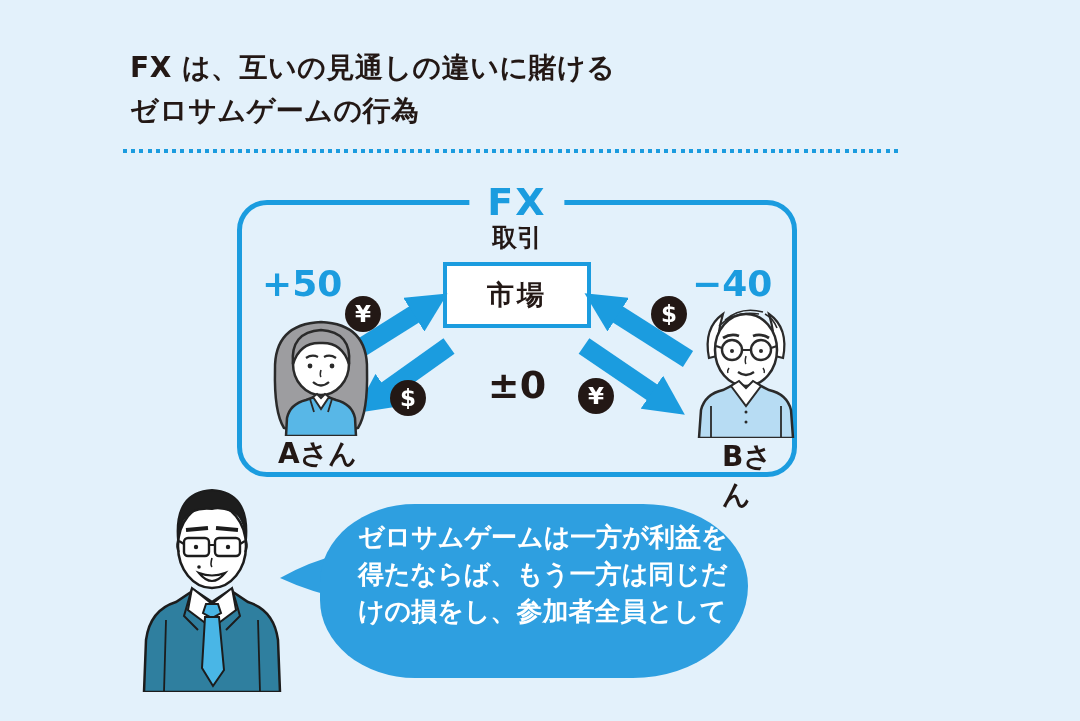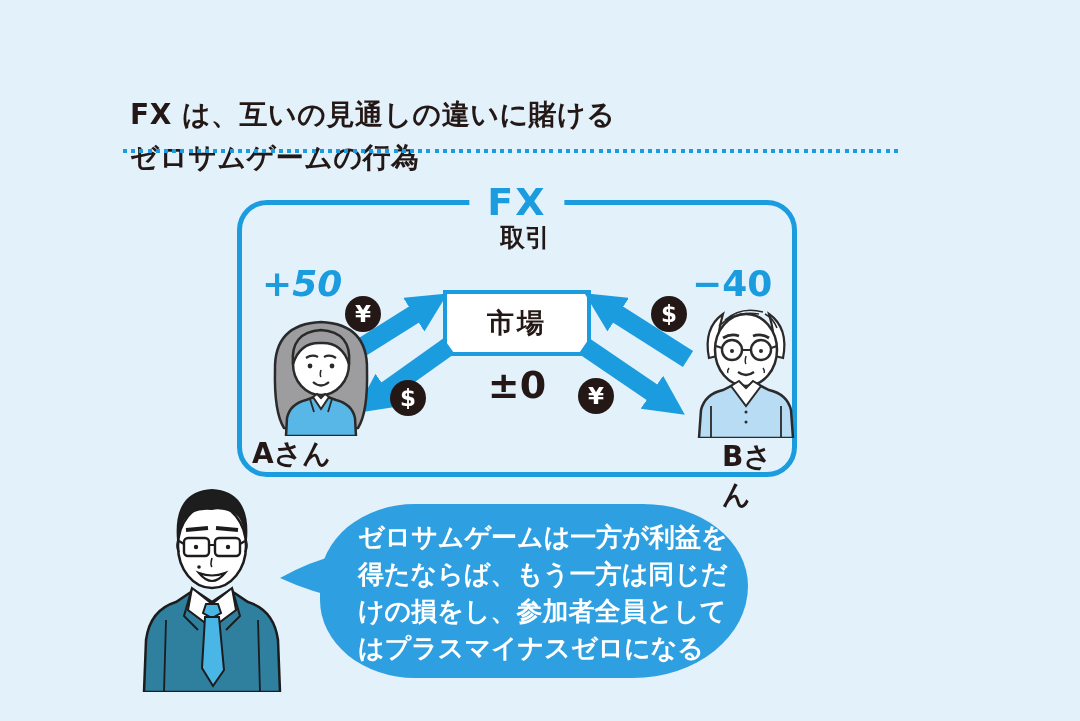--- a/index.html
+++ b/index.html
@@ -5,40 +5,40 @@
   :root{
     --background:#e3f1fb; --accent-blue:#1b9cdf; --bubble-blue:#2e9fe0;
     --ink:#231815; --badge-black:#231815; --jacket-blue-a:#58b7e7;
     --sweater-blue-b:#b7dcf3; --suit-teal:#2f7f9f; --tie-blue:#49b6e6; --hair-gray:#9d9da0;
   }
   *{margin:0;padding:0;box-sizing:border-box;}
   body{font-family:"DejaVu Sans","Liberation Sans",sans-serif;}
   .canvas{position:relative;width:1080px;height:721px;background:var(--background);overflow:hidden;}
 
   .title{position:absolute;left:130px;top:46px;font-size:28px;font-weight:bold;
-         color:var(--ink);line-height:43px;letter-spacing:.5px;margin-top:47px;}
+         color:var(--ink);line-height:43px;letter-spacing:.5px;}
   .divider{position:absolute;left:123px;top:149px;width:779px;height:4px;
          background:repeating-linear-gradient(90deg,var(--accent-blue) 0 4px,transparent 4px 8.2px);}
 
   .fx-box{position:absolute;left:237px;top:200px;width:560px;height:277px;
           border:5px solid var(--accent-blue);border-radius:30px;}
   .fx-label{position:absolute;left:50%;top:-35px;transform:translateX(-50%);
           font-size:38px;font-weight:bold;color:var(--accent-blue);
           background:var(--background);padding:0 18px;line-height:64px;letter-spacing:2px;}
   .torihiki{position:absolute;left:0;top:16px;width:100%;text-align:center;
-          font-size:25px;font-weight:bold;color:var(--ink);margin-left:8px;}
+          font-size:25px;font-weight:bold;color:var(--ink);}
   .market{position:absolute;left:201px;top:57px;width:148px;height:66px;background:#fff;
           border:4px solid var(--accent-blue);display:flex;align-items:center;justify-content:center;
-          font-size:27px;font-weight:bold;color:var(--ink);letter-spacing:3px;margin-top:28px;}
+          font-size:27px;font-weight:bold;color:var(--ink);letter-spacing:3px;}
   .netzero{position:absolute;left:0;top:158px;width:100%;text-align:center;
           font-size:38px;font-weight:bold;color:var(--ink);}
   .gain{position:absolute;font-size:36px;font-weight:bold;color:var(--accent-blue);}
-  .gain-a{left:20px;top:58px;font-style:italic;} .gain-b{left:450px;top:58px;}
+  .gain-a{left:20px;top:58px;} .gain-b{left:450px;top:58px;}
   .pname{position:absolute;font-size:28px;font-weight:bold;color:var(--ink);}
-  .pname-a{left:10px;top:230px;} .pname-b{left:456px;top:233px;margin-left:24px;}
+  .pname-a{left:36px;top:230px;} .pname-b{left:456px;top:233px;margin-left:24px;}
 
   .arrows{position:absolute;left:0;top:0;width:550px;height:267px;}
   .badge{position:absolute;width:36px;height:36px;border-radius:50%;background:var(--badge-black);
          color:#fff;font-size:23px;font-weight:bold;display:flex;align-items:center;justify-content:center;}
   .badge.yen-a{left:103px;top:91px;} .badge.dollar-a{left:148px;top:175px;}
   .badge.dollar-b{left:409px;top:91px;} .badge.yen-b{left:336px;top:173px;}
 
   .person-a{position:absolute;left:20px;top:103px;width:118px;height:128px;}
   .person-b{position:absolute;left:447px;top:93px;width:114px;height:140px;}
 
@@ -155,16 +155,15 @@
     <path d="M30,150 L28,222 M122,150 L124,222" stroke="#1c1c1c" stroke-width="1.8" fill="none"></path>
   </svg>
 
   <svg class="bubble-tail" viewBox="0 0 80 58">
     <path d="M74,6 Q36,16 8,32 Q38,46 76,54 Q58,30 74,6 Z" style="fill:var(--bubble-blue)"></path>
   </svg>
   <div class="bubble">
     <div class="bubble-line">ゼロサムゲームは一方が利益を</div>
     <div class="bubble-line">得たならば、もう一方は同じだ</div>
     <div class="bubble-line">けの損をし、参加者全員として</div>
-    <div class="bubble-line">はプラスマイナスゼロになる</div>
   </div>
 
 </div>
 
 </body></html>

